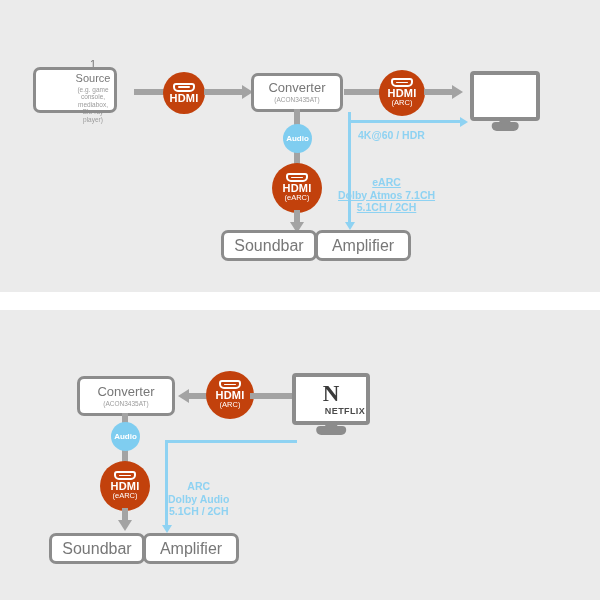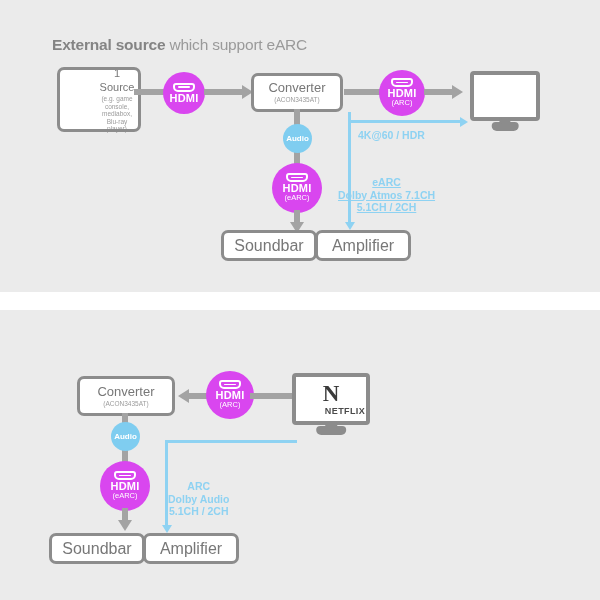--- a/index.html
+++ b/index.html
@@ -77,37 +77,37 @@
     line-height: 14px;
     color: #777777;
   }
   .box .sub {
     font-size: 6.5px;
     line-height: 7.5px;
     color: #9b9b9b;
     margin-top: 1px;
   }
 
-  #box-source { left: 60px; top: 70px; width: 78px; height: 59px; padding-left: 36px; }
+  #box-source { left: 36px; top: 70px; width: 78px; height: 40px; padding-left: 36px; }
   #box-source .title { font-size: 11px; }
   #box-converter-top { left: 254px; top: 76px; width: 86px; height: 33px; }
   #box-soundbar-top { left: 224px; top: 233px; width: 90px; height: 25px; }
   #box-amplifier-top { left: 318px; top: 233px; width: 90px; height: 25px; }
 
   #box-converter-bottom { left: 80px; top: 379px; width: 92px; height: 34px; }
   #box-soundbar-bottom { left: 52px; top: 536px; width: 90px; height: 25px; }
   #box-amplifier-bottom { left: 146px; top: 536px; width: 90px; height: 25px; }
 
   .box-simple .title { font-size: 16px; }
 
   
   .hdmi-badge {
     position: absolute;
     border-radius: 50%;
-    background: #d946ef;
+    background: #c2410c;
     display: flex;
     flex-direction: column;
     align-items: center;
     justify-content: center;
     color: #ffffff;
   }
   .hdmi-badge .plug {
     width: 22px;
     height: 9px;
     border: 2px solid #ffffff;
@@ -275,23 +275,20 @@
 </style>
 </head>
 <body>
 
 <div class="page">
 
   <div class="panel" id="panel-top"></div>
   <div class="divider-gap"></div>
   <div class="panel" id="panel-bottom"></div>
 
-  <div class="heading" id="heading-external">
-    <span class="strong">External source</span><span class="light"> which support eARC</span>
-  </div>
 
 
   <div class="box" id="box-source">
     <div class="title">1 Source</div>
     <div class="sub" style="white-space:pre-line">(e.g. game console,
 mediabox,
 Blu-ray player)</div>
   </div>
 
   <div class="conn" style="left:134px; top:89px; width:32px; height:6px;"></div>

